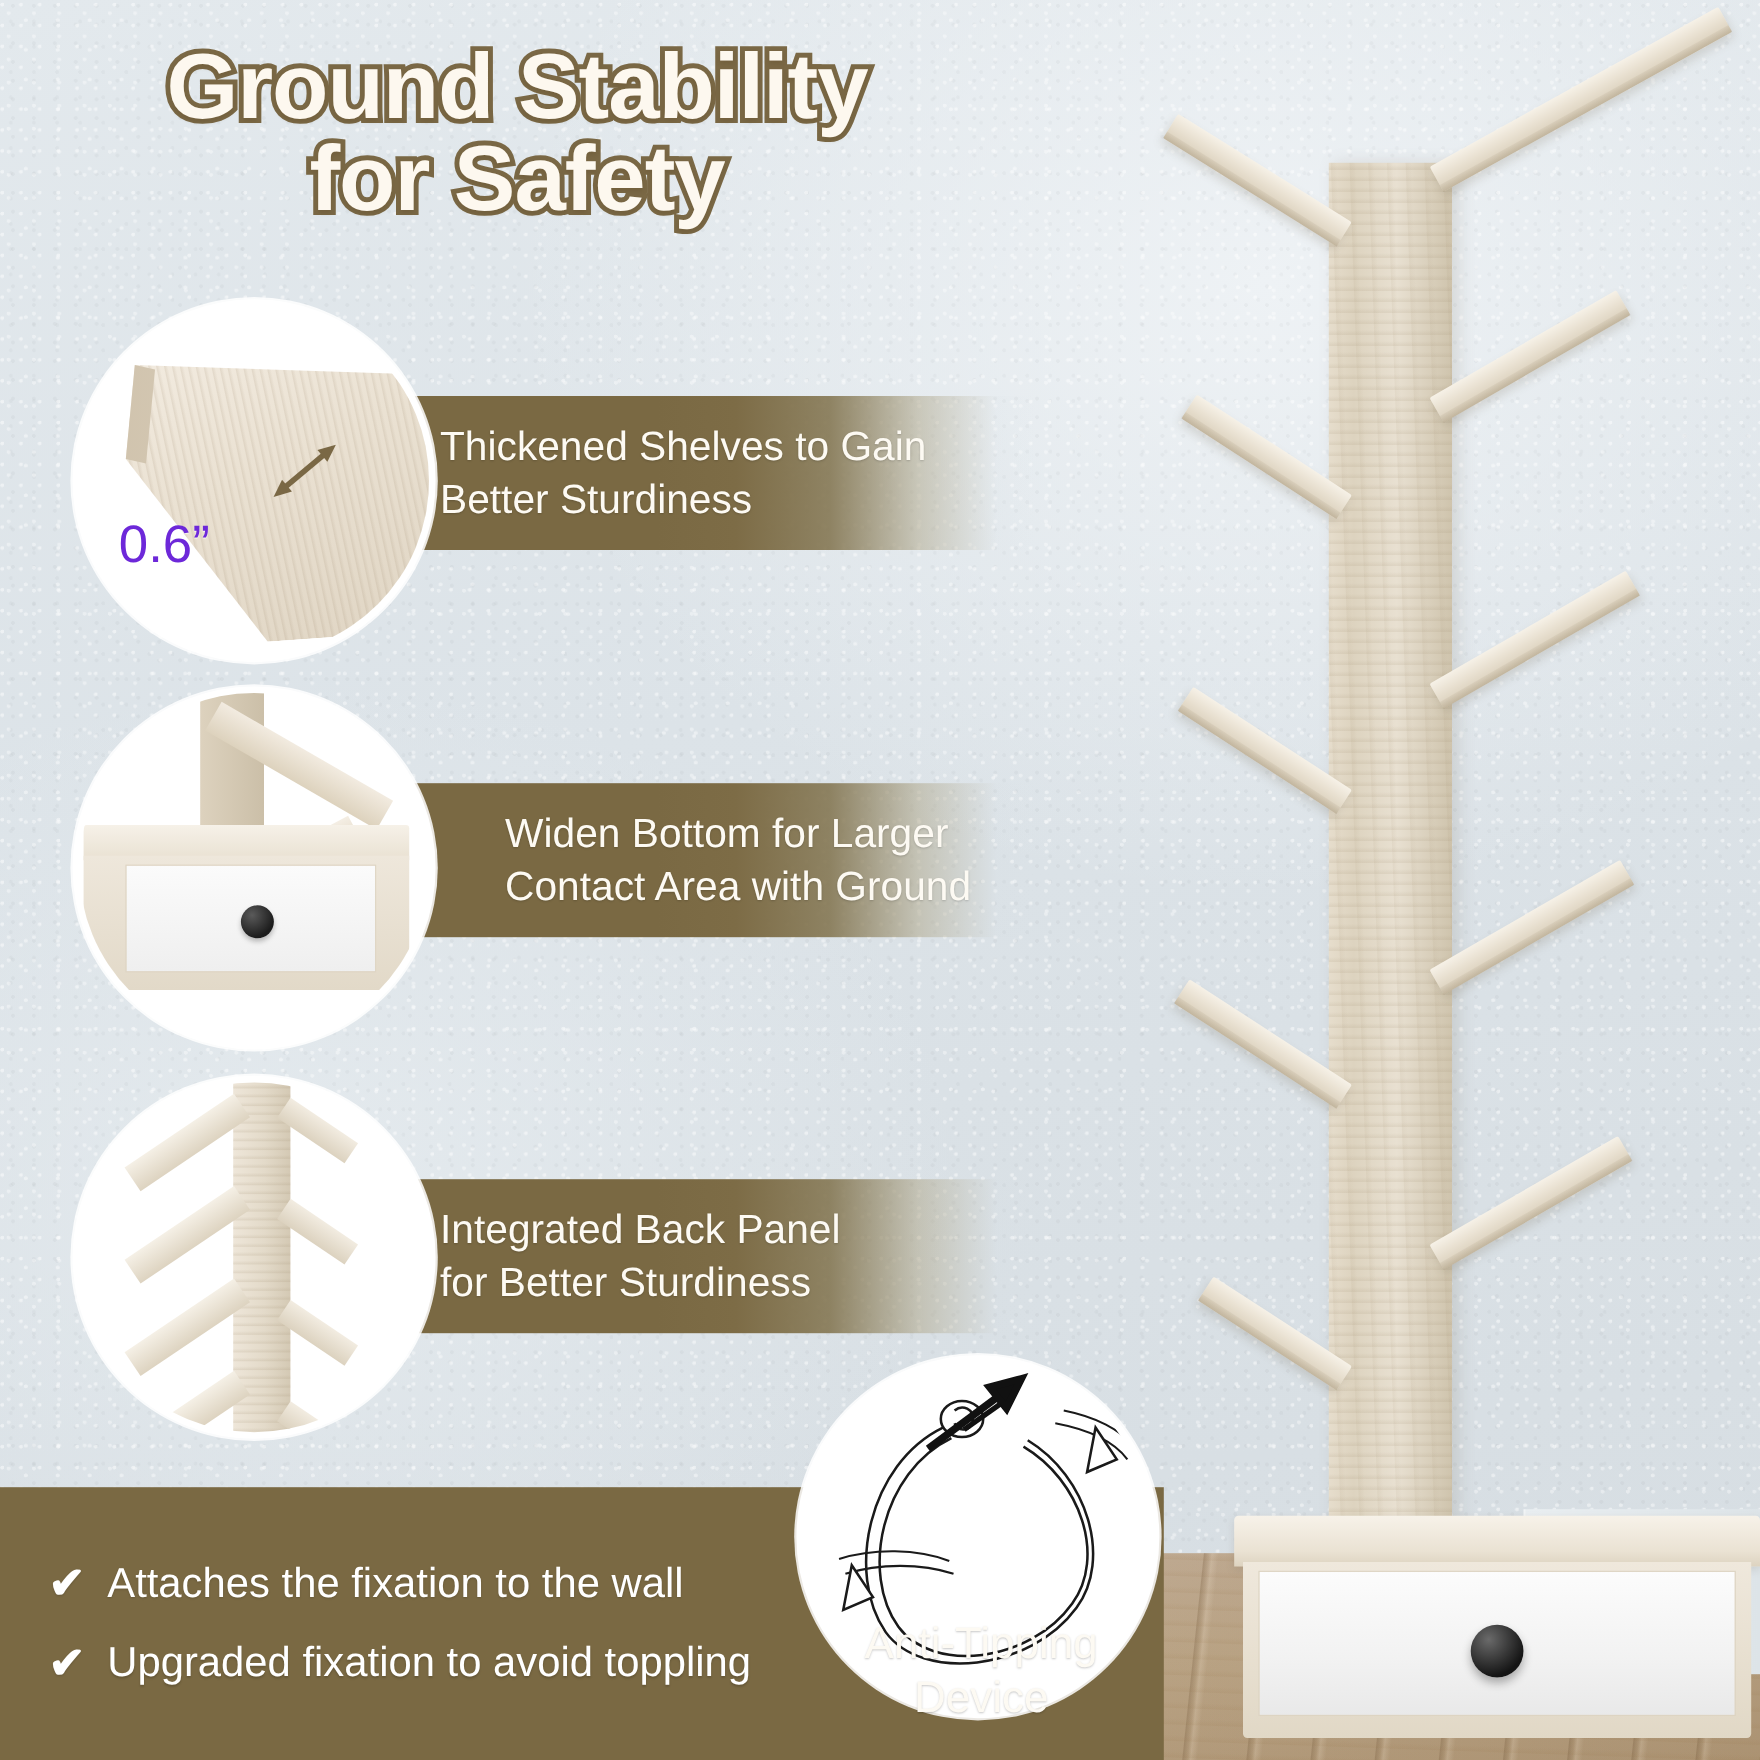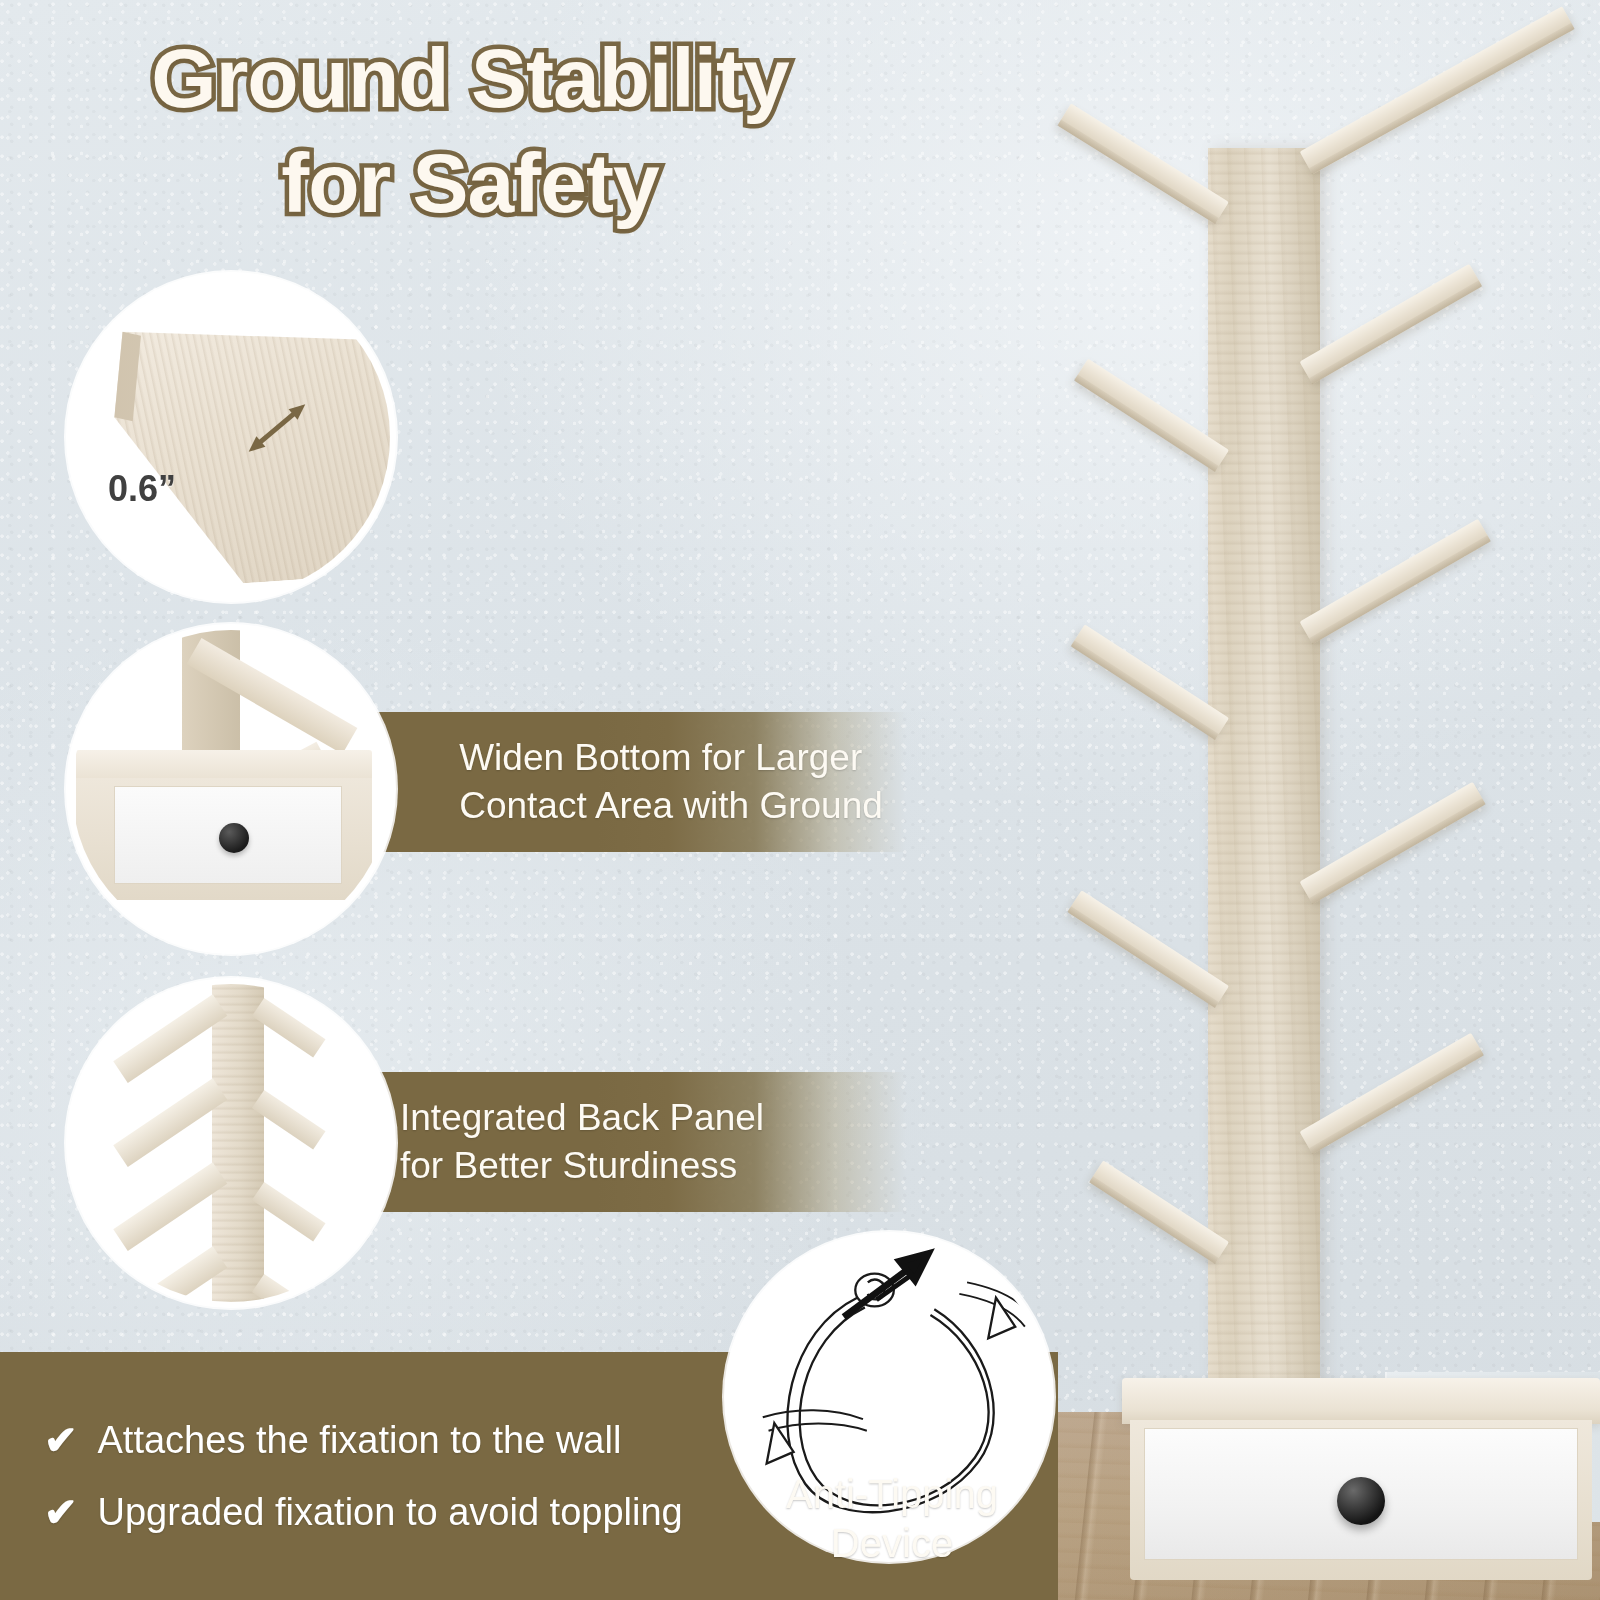--- a/index.html
+++ b/index.html
@@ -60,21 +60,21 @@
   
   .title{
     position:absolute; left:60px; top:36px; width:820px;
     text-align:center; line-height:1.00;
     font-size:84px; font-weight:700; letter-spacing:-1px;
     color:#fdf8ef;
     -webkit-text-stroke:9px #7a6845;
     paint-order:stroke fill;
     text-shadow:0 3px 4px rgba(90,72,40,.25);
   }
-  .title .l2{ display:block;margin-top:21px; }
+  .title .l2{ display:block; }
 
   
   .banner{
     position:absolute; height:140px;
     display:flex; align-items:center;
     background:linear-gradient(90deg,
         #7a6943 0%, #7a6943 52%, #7d6c46 62%,
         rgba(131,117,80,.88) 74%, rgba(176,168,140,.55) 85%,
         rgba(215,222,226,.10) 95%, rgba(215,222,226,0) 100%);
   }
@@ -123,21 +123,21 @@
     background:linear-gradient(100deg,#cfc2ac,#e4dac8);
     clip-path:polygon(4% 34%, 12% 2%, 17% 4%, 9% 36%);
   }
   .arrow-06{
     position:absolute; left:168px; top:142px; width:74px; height:16px;
     transform:rotate(-40deg); color:#7a6845;
   }
   .arrow-06 svg{ width:100%; height:100%; display:block; }
   .lbl-06{
     position:absolute; left:36px; top:190px;
-    font-size:36px; font-weight:700; color:#404040;
+    font-size:48px; font-weight:400; color:#6d28d9;
     text-shadow:0 1px 1px rgba(255,255,255,.8);
   }
 
   
   .c2-panel{
     position:absolute; left:110px; top:-12px; width:58px; height:150px;
     background:linear-gradient(90deg,#ddd2be,#cbbfa8);
   }
   .c2-branch-a{
     position:absolute; left:122px; top:6px; width:180px; height:30px;
@@ -299,20 +299,24 @@
         <div class="p-knob"></div>
       </div>
     </div>
   </div>
 
   <div class="title">
     <span>Ground Stability</span>
     <span class="l2">for Safety</span>
   </div>
 
+  <div class="banner" id="banner-1">
+    <div class="btxt">Thickened Shelves to Gain
+Better Sturdiness</div>
+  </div>
   <div class="banner" id="banner-2">
     <div class="btxt">Widen Bottom for Larger
 Contact Area with Ground</div>
   </div>
   <div class="banner" id="banner-3">
     <div class="btxt">Integrated Back Panel
 for Better Sturdiness</div>
   </div>
 
   <div class="circ" id="circle-1">

